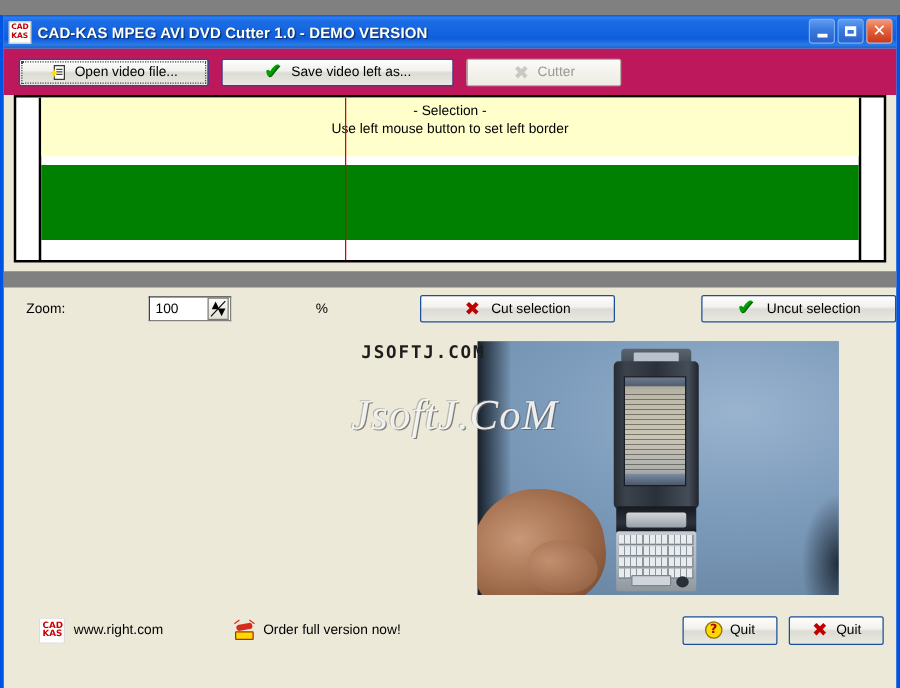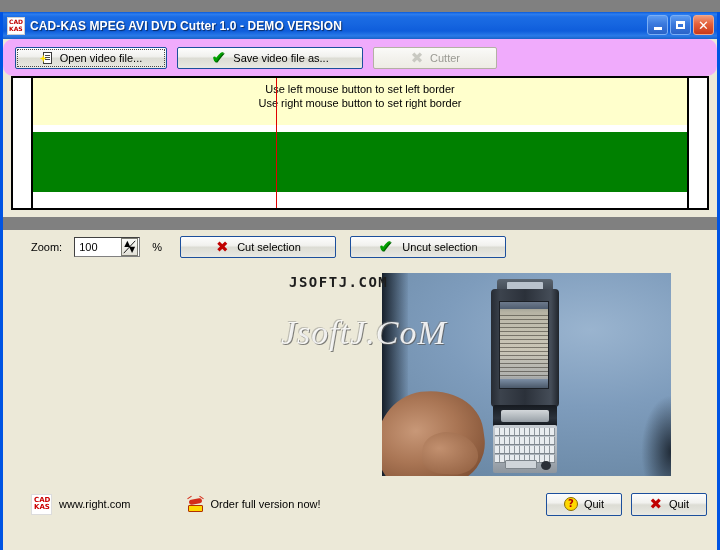--- a/index.html
+++ b/index.html
@@ -140,27 +140,26 @@
     font-size: 34px;
     letter-spacing: 1px;
     color: rgba(255,255,255,0.88);
     text-shadow: 1px 1px 0 rgba(90,90,90,0.75), -1px -1px 0 rgba(120,120,120,0.4);
   }
 
   
   #toolbar {
     position: relative;
     height: 37px;
-    background: #f0abfc;
+    background: #be185d;
     display: flex;
     align-items: center;
     padding-left: 12px;
     gap: 10px;
     z-index: 50;
-    border-radius: 10px;
   }
   .tb-btn {
     height: 22px;
     box-sizing: border-box;
     border: 1px solid #1c4f9c;
     border-radius: 2px;
     background: linear-gradient(to bottom, #fdfdfd 0%, #f1f1ee 42%, #dcdcd4 52%, #e9e9e2 100%);
     display: flex;
     align-items: center;
     justify-content: center;
@@ -281,23 +280,24 @@
     background: #808080;
     margin-top: 7px;
   }
 
   
   #controls-row {
     position: relative;
     height: 33px;
     display: flex;
     align-items: center;
-    padding-left: 28px;
+    padding-left: 18px;
     gap: 6px;
     z-index: 50;
+    justify-content: space-between;
   }
   #zoom-label { font-size: 11px; color: #000; }
   #zoom-spinner {
     width: 66px; height: 20px;
     background: #ffffff;
     border: 1px solid #808080;
     border-top-color: #404040;
     border-left-color: #404040;
     box-sizing: border-box;
     display: flex;
@@ -613,34 +613,34 @@
         <span class="line" style="top:8px"></span>
         <span class="sparkle"></span>
       </span>
       <span>Open video file...</span>
     </div>
 
     <div class="tb-btn" id="btn-save-video">
       <span class="ico ico-check">
         <span class="tick">✔</span>
       </span>
-      <span>Save video file as...</span>
+      <span>Save video left as...</span>
     </div>
 
     <div class="tb-btn disabled" id="btn-cancel">
       <span class="ico ico-x dim">✖</span>
       <span>Cutter</span>
     </div>
   </div>
 
   <div id="selection-area">
     <div id="selection-inner">
       <div id="selection-header">
+        <div>- Selection -</div>
         <div>Use left mouse button to set left border</div>
-        <div>Use right mouse button to set right border</div>
       </div>
       <div id="selection-timeline"></div>
     </div>
     <div id="selection-marker"></div>
   </div>
 
   <div id="separator-band"></div>
 
   <div id="controls-row">
     <span id="zoom-label">Zoom:</span>

